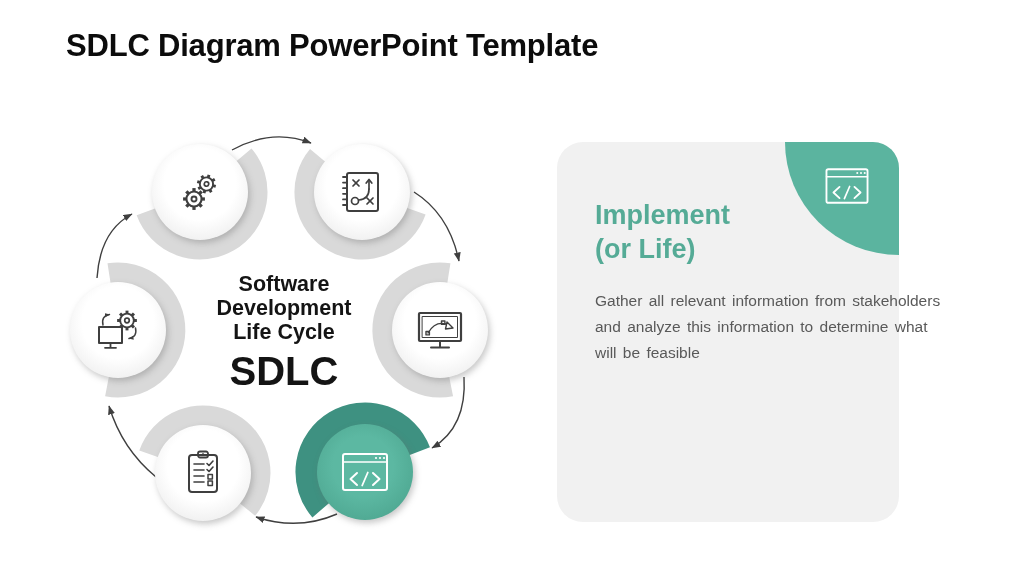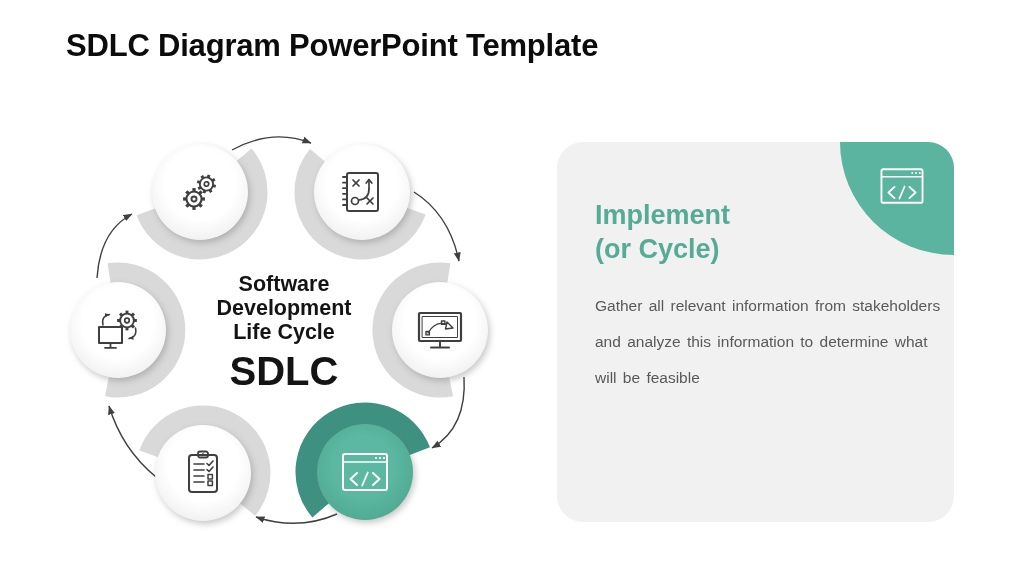--- a/index.html
+++ b/index.html
@@ -21,35 +21,35 @@
   .icon { stroke:#3f3f3f; color:#3f3f3f; fill:none; stroke-linecap:round; stroke-linejoin:round; }
   .icon.white { stroke:#ffffff; color:#ffffff; }
   .flow { fill:none; stroke:#3f3f3f; stroke-width:1.4; }
   .center-line { font-size:21.5px; font-weight:700; fill:#141414; text-anchor:middle;
                  font-family:"Liberation Sans", sans-serif; }
   .center-acronym { font-size:40px; font-weight:700; fill:#141414; text-anchor:middle;
                     font-family:"Liberation Sans", sans-serif; }
 
   
   .card {
-    position:absolute; left:557px; top:142px; width:397px; height:380px;
+    position:absolute; left:557px; top:142px; width:342px; height:380px;
     background:#f1f1f1; border-radius:26px;
   }
   .card-corner {
     position:absolute; top:0; right:0; width:114px; height:113px;
     background:#5bb49f; border-radius:0 26px 0 100%;
   }
   .corner-icon { position:absolute; top:24px; right:27px; }
   .card-title {
     position:absolute; left:38px; top:56px; margin:0;
     font-size:27px; line-height:34px; font-weight:700; color:#55ab96;
   }
   .card-body {
     position:absolute; left:38px; top:146px; width:352px; margin:0;
-    font-size:15.5px; line-height:36px; color:#595959; word-spacing:2px;
+    font-size:15.5px; line-height:26px; color:#595959; word-spacing:2px;
   }
 </style>
 </head>
 <body>
 
 <h1 class="slide-title">SDLC Diagram PowerPoint Template</h1>
 
 <svg id="diagram" width="490" height="455" viewBox="0 0 490 455" xmlns="http://www.w3.org/2000/svg">
   <defs>
     <radialGradient id="wg" cx="50%" cy="42%" r="68%">
@@ -207,16 +207,16 @@
 </svg>
 
 <section class="card">
   <div class="card-corner">
     <svg class="corner-icon" width="50" height="40" viewBox="-26 -21 52 42" xmlns="http://www.w3.org/2000/svg">
       <use href="#code-glyph" style="color:#ffffff" transform="scale(0.98)"></use>
     </svg>
   </div>
   <h2 class="card-title">
     <span>Implement</span><br>
-    <span>(or Cycle)</span>
+    <span>(or Life)</span>
   </h2>
   <p class="card-body">Gather all relevant information from stakeholders and analyze this information to determine what will be feasible</p>
 </section>
 
 </body></html>

